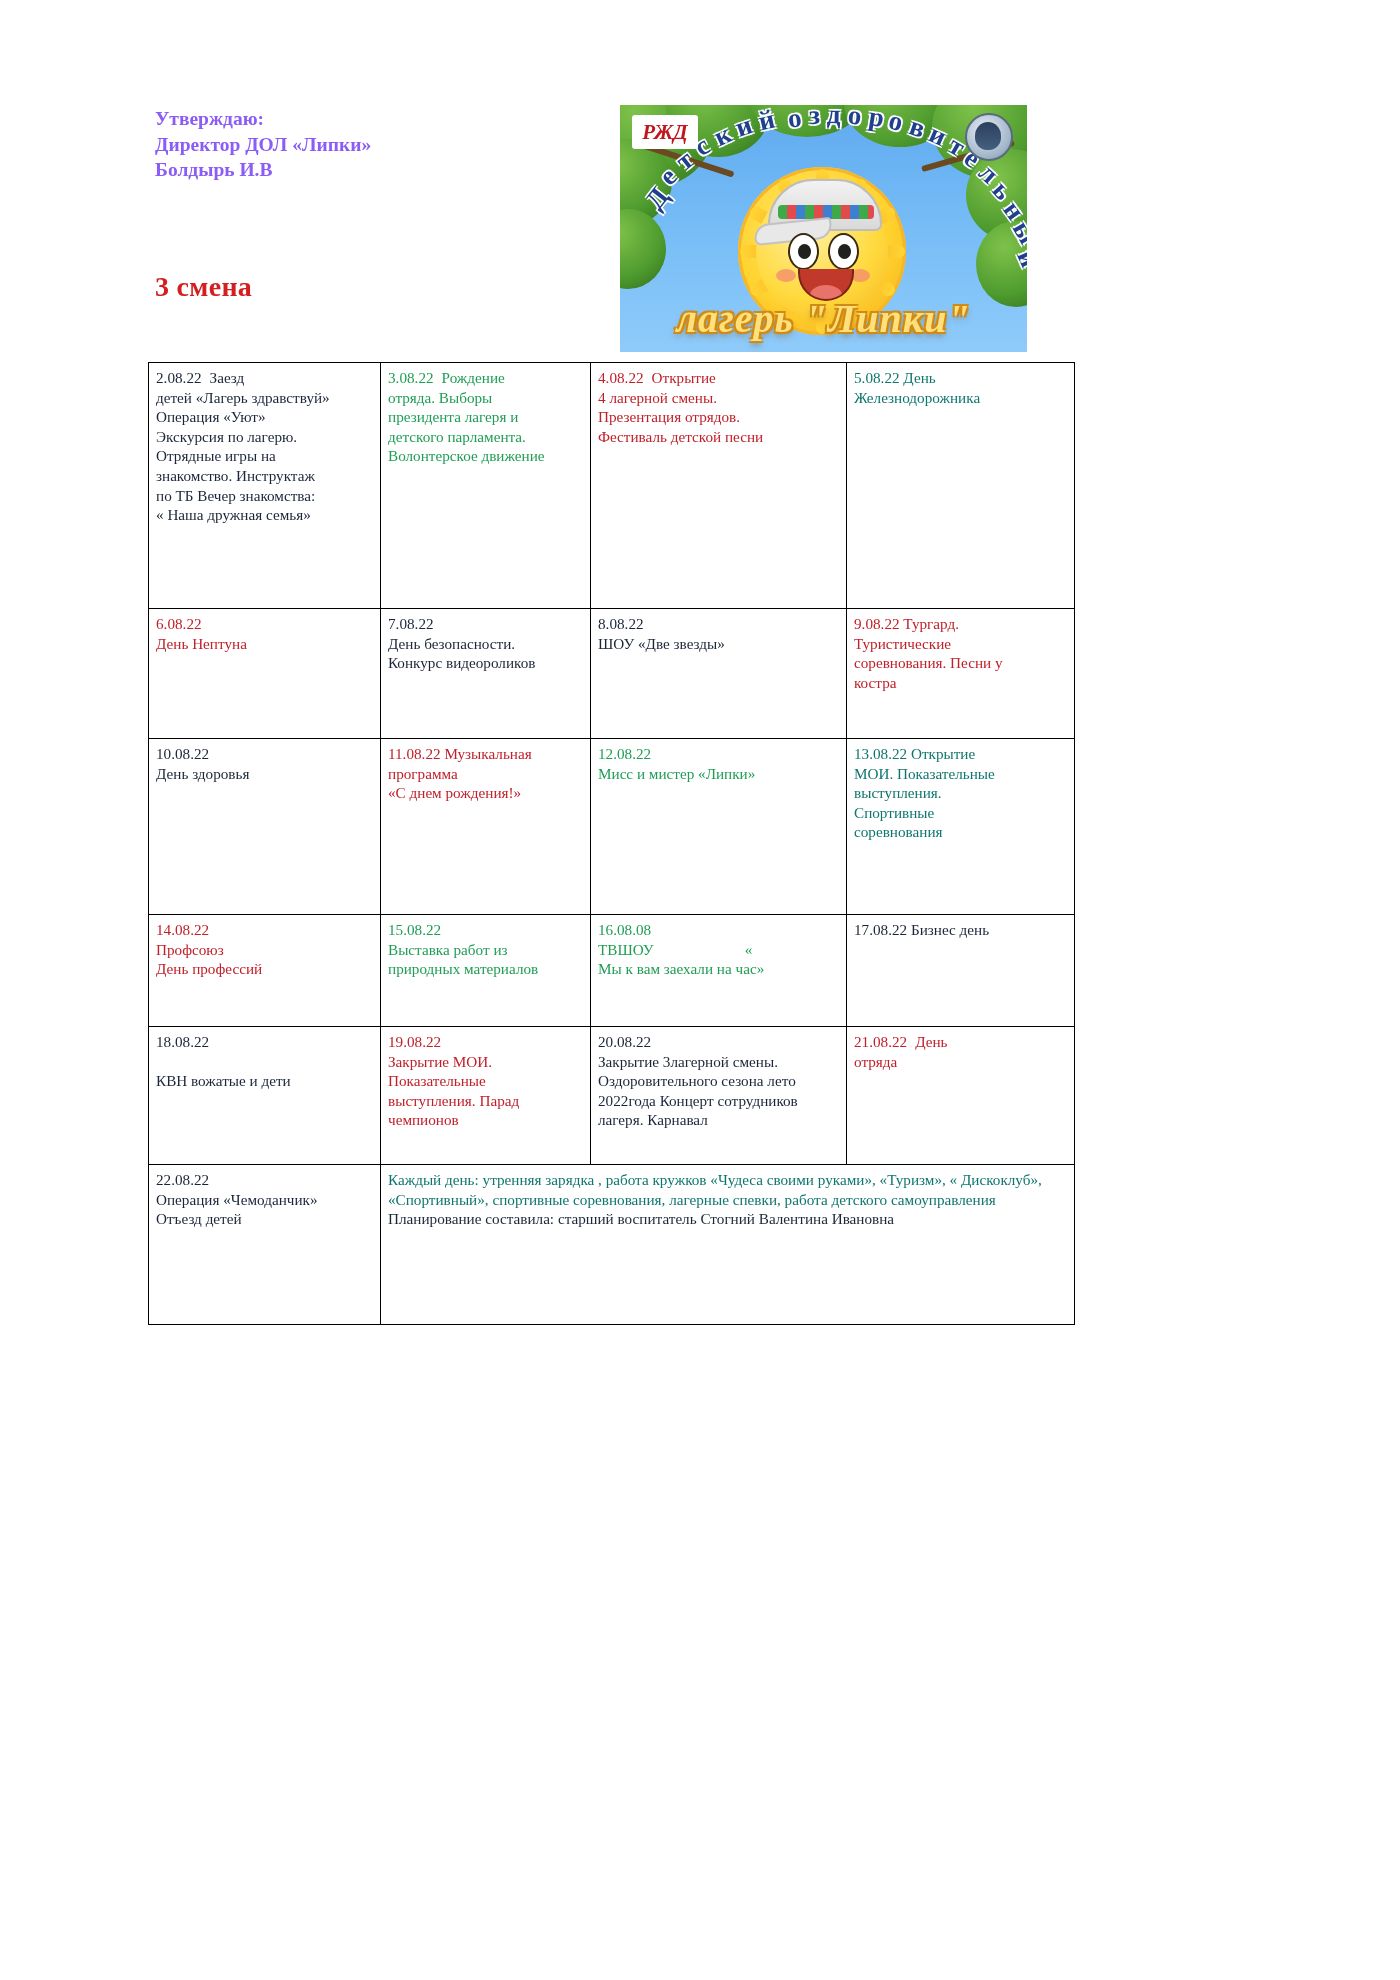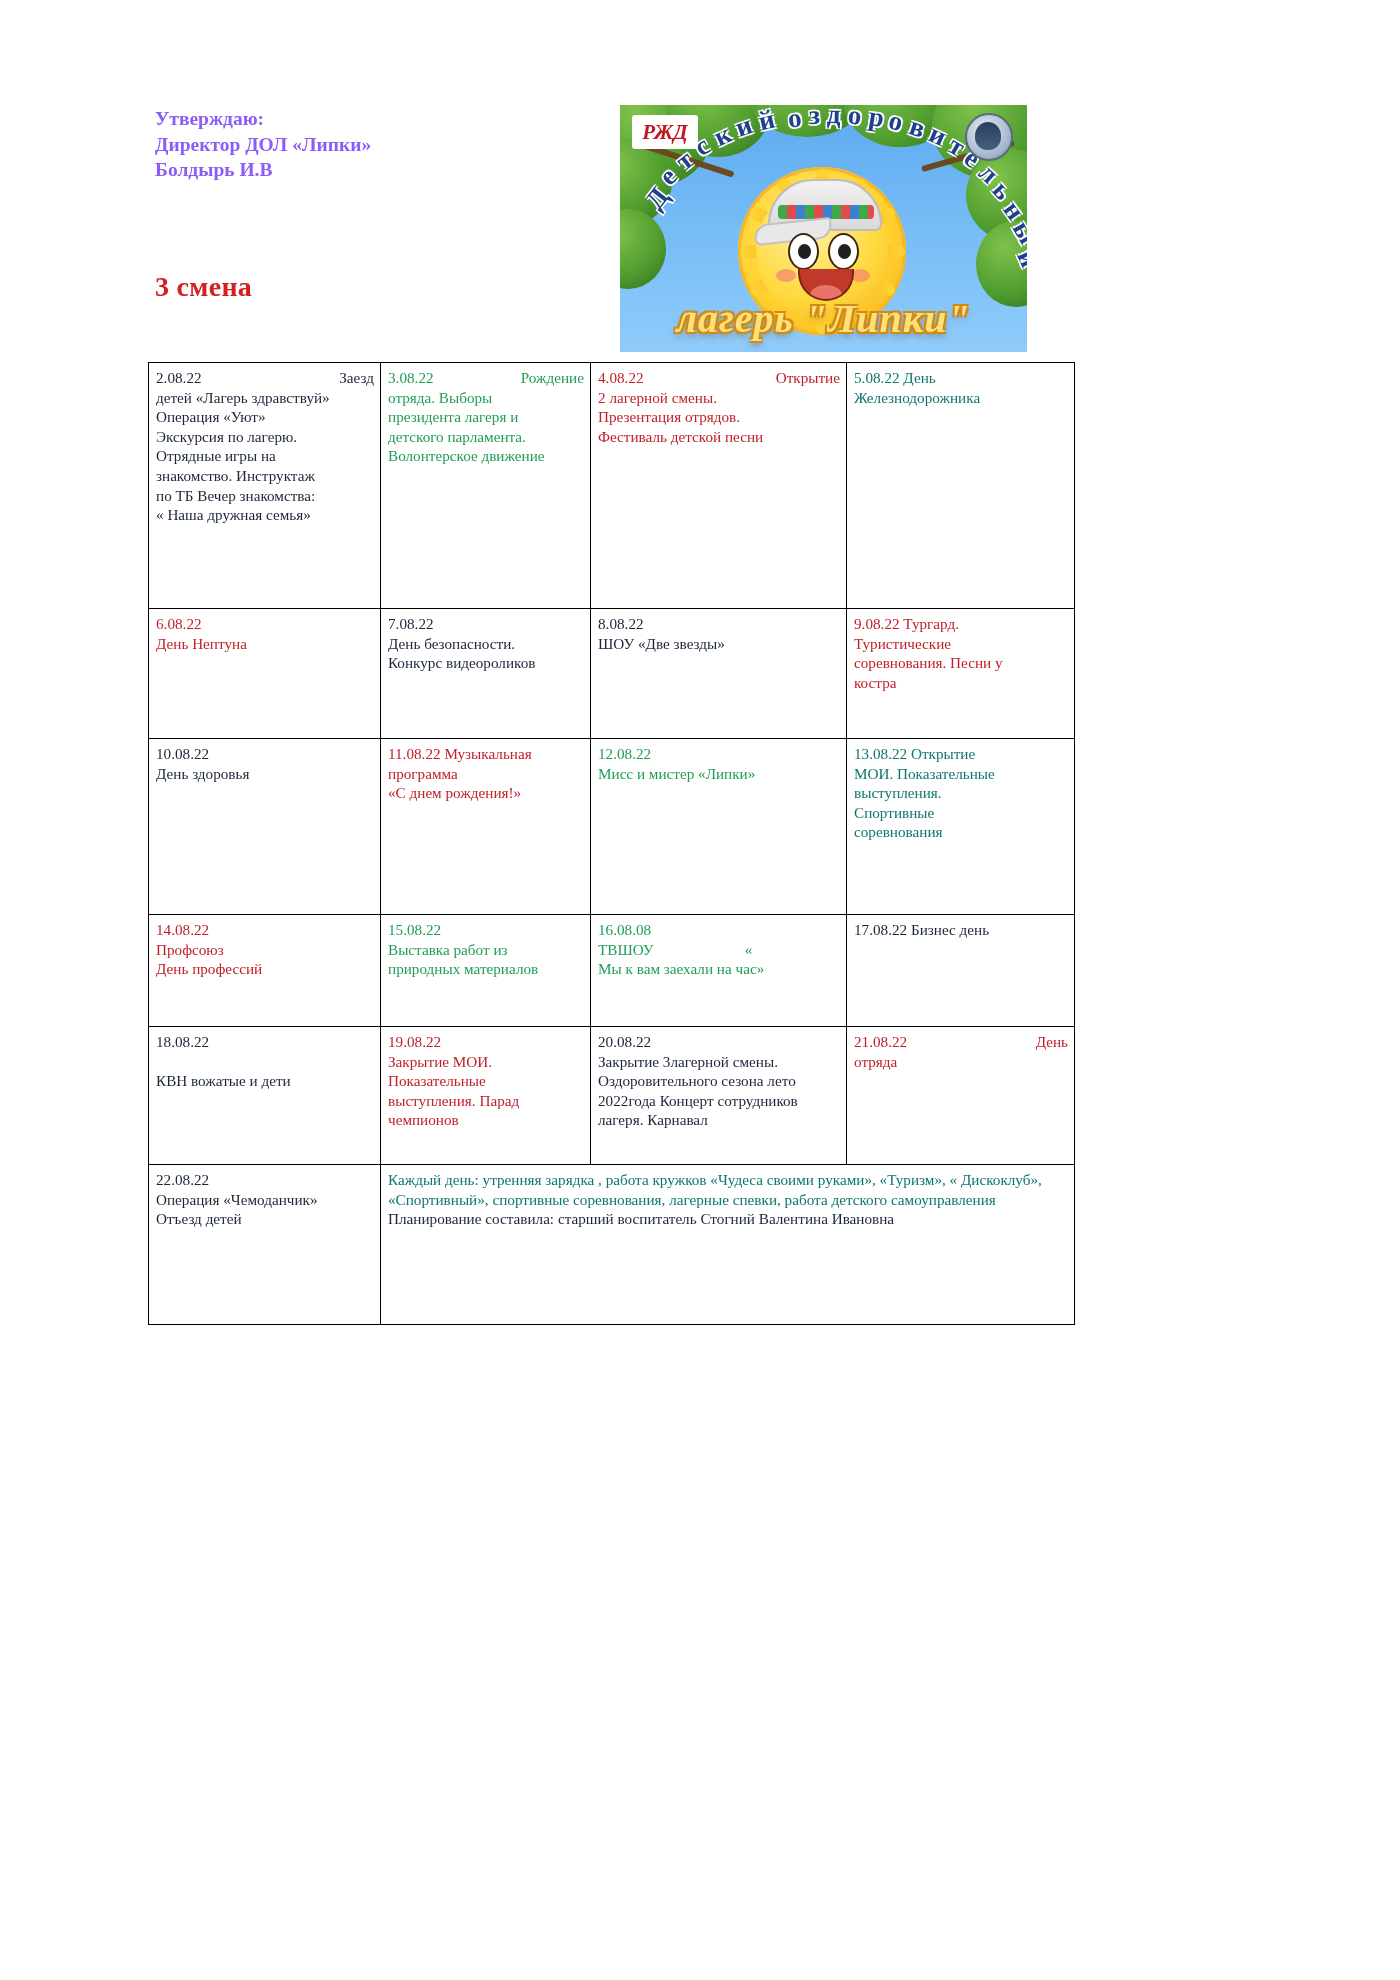--- a/index.html
+++ b/index.html
@@ -261,21 +261,20 @@
   .c4 { width: 214px; }
 
   .txt-black  { color: #1b2639; }
   .txt-red    { color: #c0202a; }
   .txt-green  { color: #1f9d55; }
   .txt-blue   { color: #0f766e; }
 
   .cell-line { display: block; }
   .spread {
     display: flex;
-    justify-content: space-between;
     gap: 8px;
   }
   .spread > span:last-child { text-align: right; }
   .r1 td { height: 236px; }
   .r2 td { height: 120px; }
   .r3 td { height: 166px; }
   .r4 td { height: 102px; }
   .r5 td { height: 128px; }
   .r6 td { height: 150px; }
 </style>
@@ -399,21 +398,21 @@
           <span class="cell-line">отряда. Выборы</span>
           <span class="cell-line">президента лагеря и</span>
           <span class="cell-line">детского парламента.</span>
           <span class="cell-line">Волонтерское движение</span>
         </td>
         <td class="c3 txt-red">
           <span class="spread">
             <span>4.08.22</span>
             <span>Открытие</span>
           </span>
-          <span class="cell-line">2 лагерной смены.</span>
+          <span class="cell-line">4 лагерной смены.</span>
           <span class="cell-line">Презентация отрядов.</span>
           <span class="cell-line">Фестиваль детской песни</span>
         </td>
         <td class="c4 txt-blue">
           <span class="cell-line">5.08.22 День</span>
           <span class="cell-line">Железнодорожника</span>
         </td>
       </tr>
 
       <tr class="r2">

